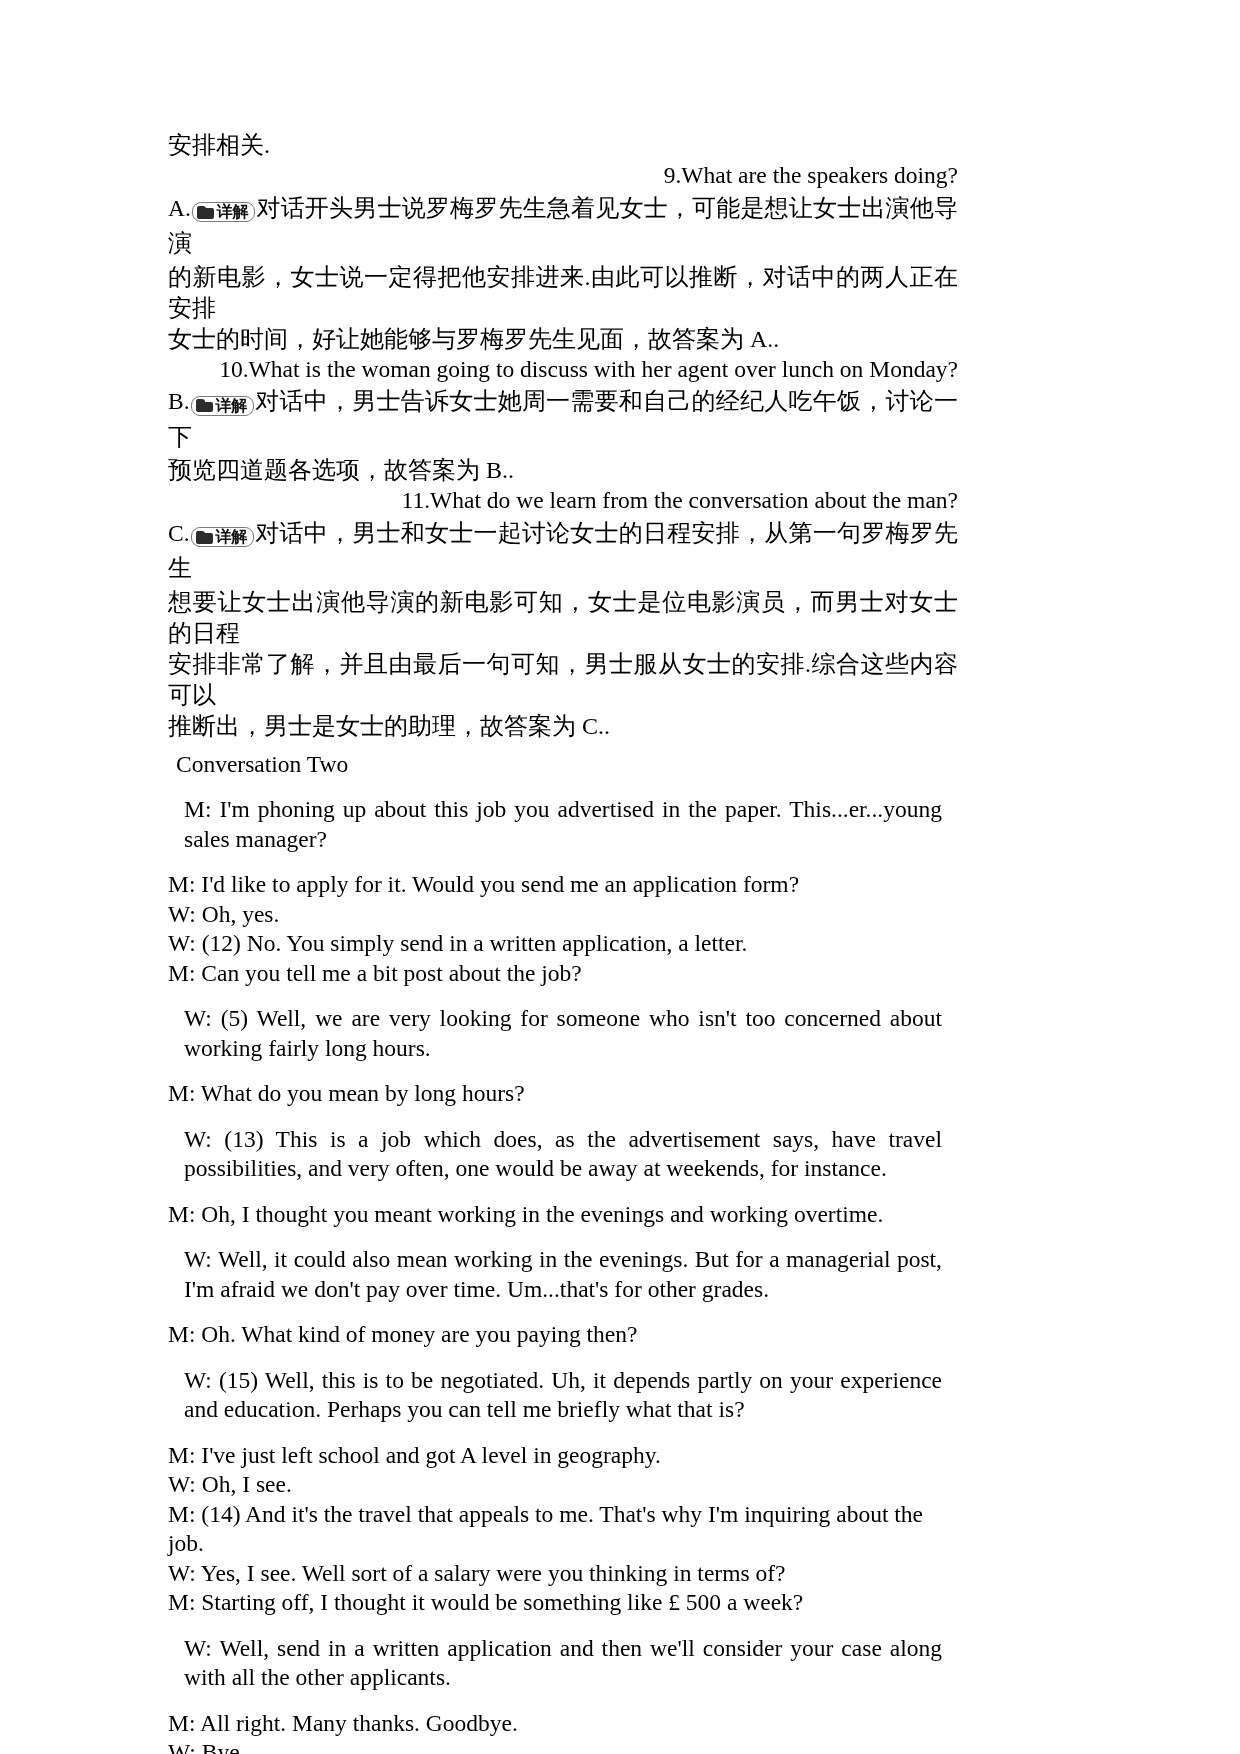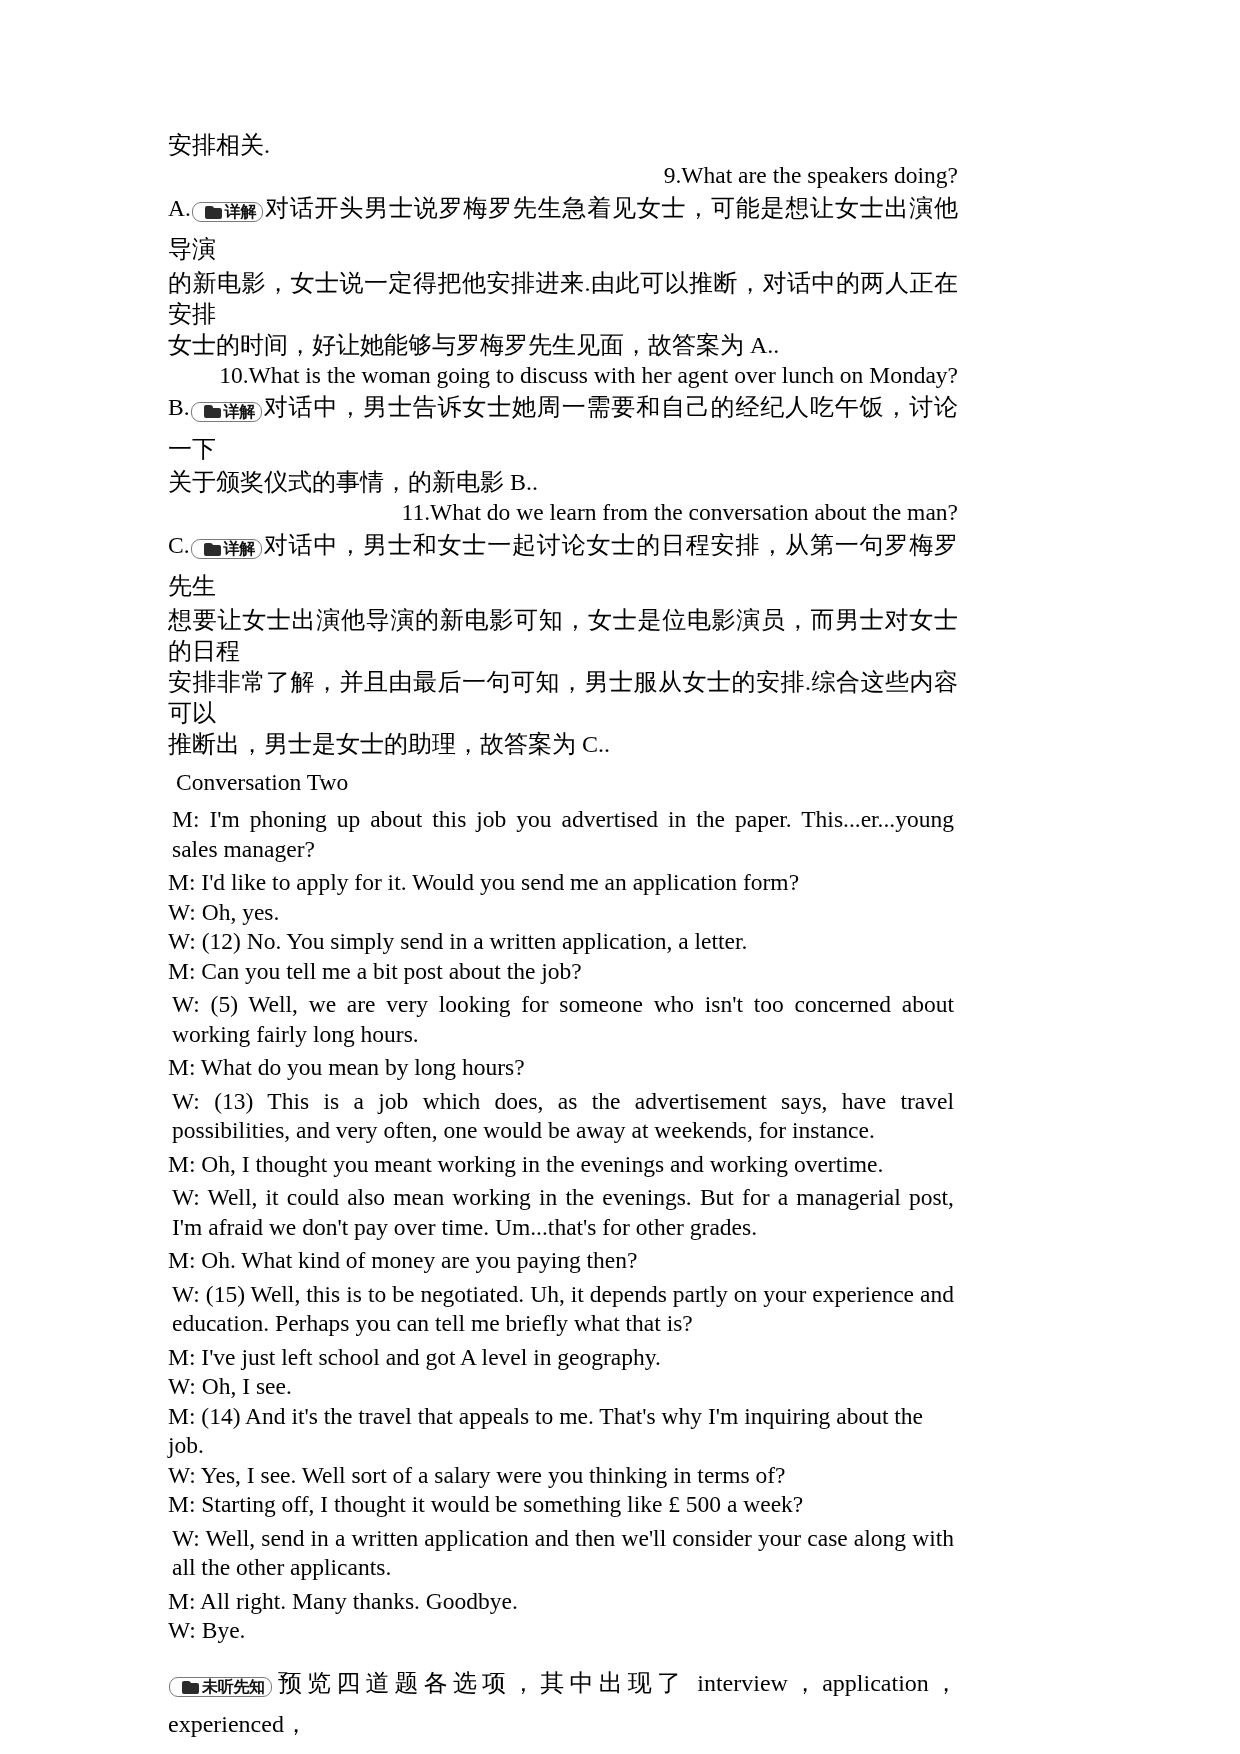--- a/index.html
+++ b/index.html
@@ -51,21 +51,21 @@
     text-align: justify;
     text-justify: inter-character;
     margin: 0;
   }
 
   
   .en {
     font-size: 23.5px;
     line-height: 29.5px;
     text-align: justify;
-    margin: 4px;
+    margin: 16px;
   }
   .en-left {
     font-size: 23.5px;
     line-height: 29.5px;
     text-align: left;
     margin: 0;
   }
 
   .q {
     font-size: 23.5px;
@@ -77,22 +77,22 @@
   .opt-letter {
     font-size: 23.5px;
   }
 
   
   .badge {
     display: inline-flex;
     align-items: center;
     gap: 3px;
     vertical-align: -3px;
-    padding: 1px 6px 1px 12px;
-    margin: 10px 1px;
+    padding: 1px 6px 1px 4px;
+    margin: 4px 1px;
     border: 1.5px solid #7a7a7a;
     border-radius: 9px;
     background: #ffffff;
     line-height: 1;
     white-space: nowrap;
   }
   .badge .folder {
     display: inline-block;
     width: 17px;
     height: 13px;
@@ -143,21 +143,21 @@
     <p class="cn-tight">女士的时间，好让她能够与罗梅罗先生见面，故答案为 A..</p>
 
     <p class="q">10.What is the woman going to discuss with her agent over lunch on Monday?</p>
 
     <p class="cn">
       <span class="opt-letter">B.</span><span class="badge">
           <span class="folder"></span>
           <span class="btxt">详解</span>
         </span><span>对话中，男士告诉女士她周一需要和自己的经纪人吃午饭，讨论一下</span>
     </p>
-    <p class="cn-tight">关于颁奖仪式的事情，的新电影 B..</p>
+    <p class="cn-tight">预览四道题各选项，故答案为 B..</p>
 
     <p class="q">11.What do we learn from the conversation about the man?</p>
 
     <p class="cn">
       <span class="opt-letter">C.</span><span class="badge">
           <span class="folder"></span>
           <span class="btxt">详解</span>
         </span><span>对话中，男士和女士一起讨论女士的日程安排，从第一句罗梅罗先生</span>
     </p>
     <p class="cn-tight">想要让女士出演他导演的新电影可知，女士是位电影演员，而男士对女士的日程</p>

